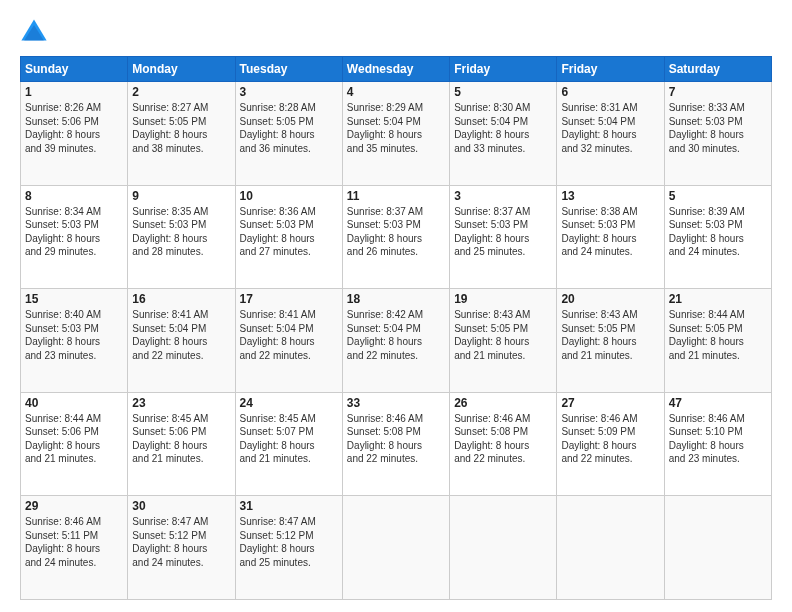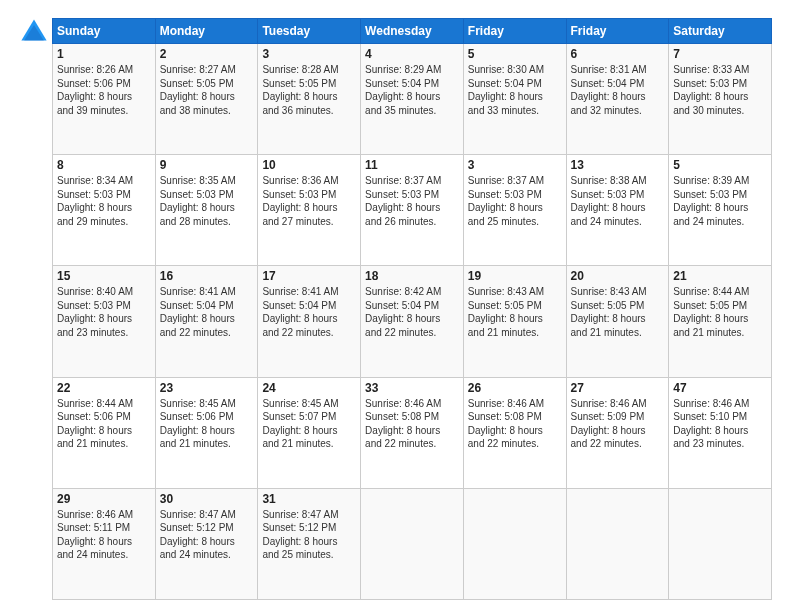--- a/index.html
+++ b/index.html
@@ -8,20 +8,21 @@
       background: #fff;
       width: 792px;
       height: 612px;
       overflow: hidden;
     }
     .page {
       width: 792px;
       height: 612px;
       padding: 18px 20px 12px 20px;
       display: flex;
+      flex-direction: column;
     }
     .header {
       display: flex;
       justify-content: space-between;
       align-items: flex-start;
       margin-bottom: 10px;
     }
     .logo {
       display: flex;
       align-items: center;
@@ -216,21 +217,21 @@
             <span class="day-num">20</span>
             <div class="cell-text">Sunrise: 8:43 AM<br>Sunset: 5:05 PM<br>Daylight: 8 hours<br>and 21 minutes.</div>
           </td>
           <td>
             <span class="day-num">21</span>
             <div class="cell-text">Sunrise: 8:44 AM<br>Sunset: 5:05 PM<br>Daylight: 8 hours<br>and 21 minutes.</div>
           </td>
         </tr>
         <tr>
           <td>
-            <span class="day-num">22</span>
+            <span class="day-num">40</span>
             <div class="cell-text">Sunrise: 8:44 AM<br>Sunset: 5:06 PM<br>Daylight: 8 hours<br>and 21 minutes.</div>
           </td>
           <td>
             <span class="day-num">23</span>
             <div class="cell-text">Sunrise: 8:45 AM<br>Sunset: 5:06 PM<br>Daylight: 8 hours<br>and 21 minutes.</div>
           </td>
           <td>
             <span class="day-num">24</span>
             <div class="cell-text">Sunrise: 8:45 AM<br>Sunset: 5:07 PM<br>Daylight: 8 hours<br>and 21 minutes.</div>
           </td>

